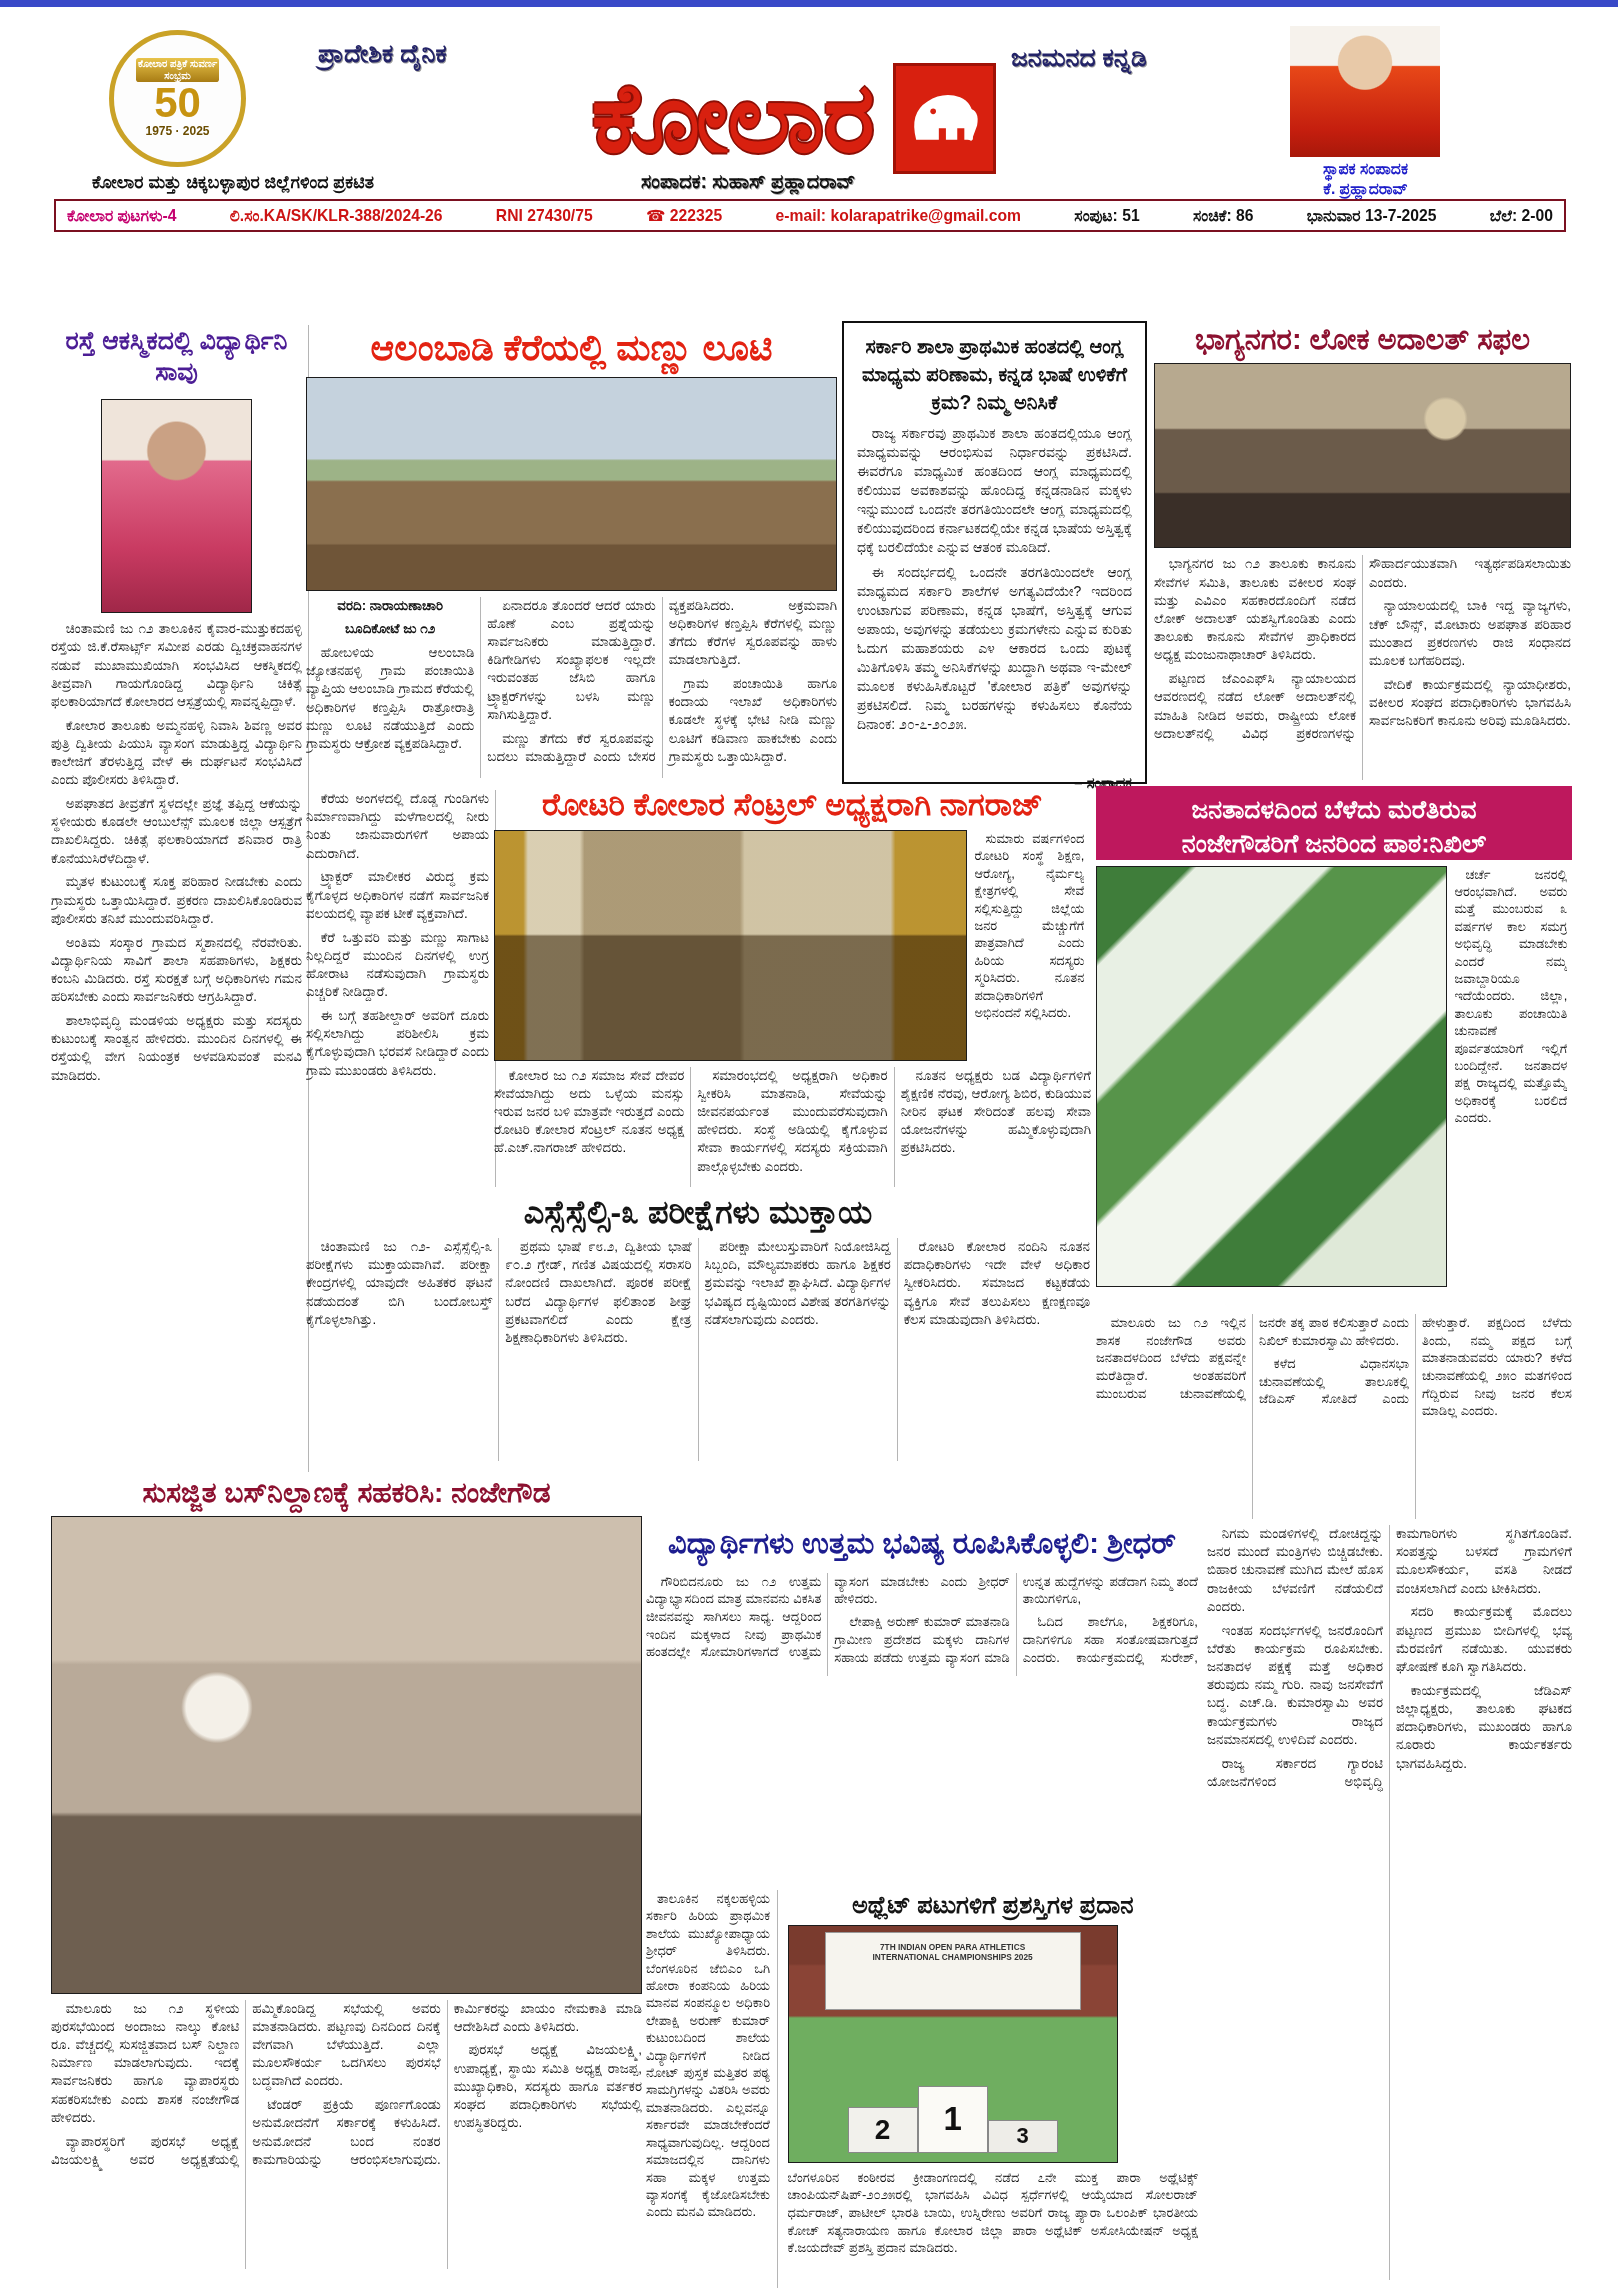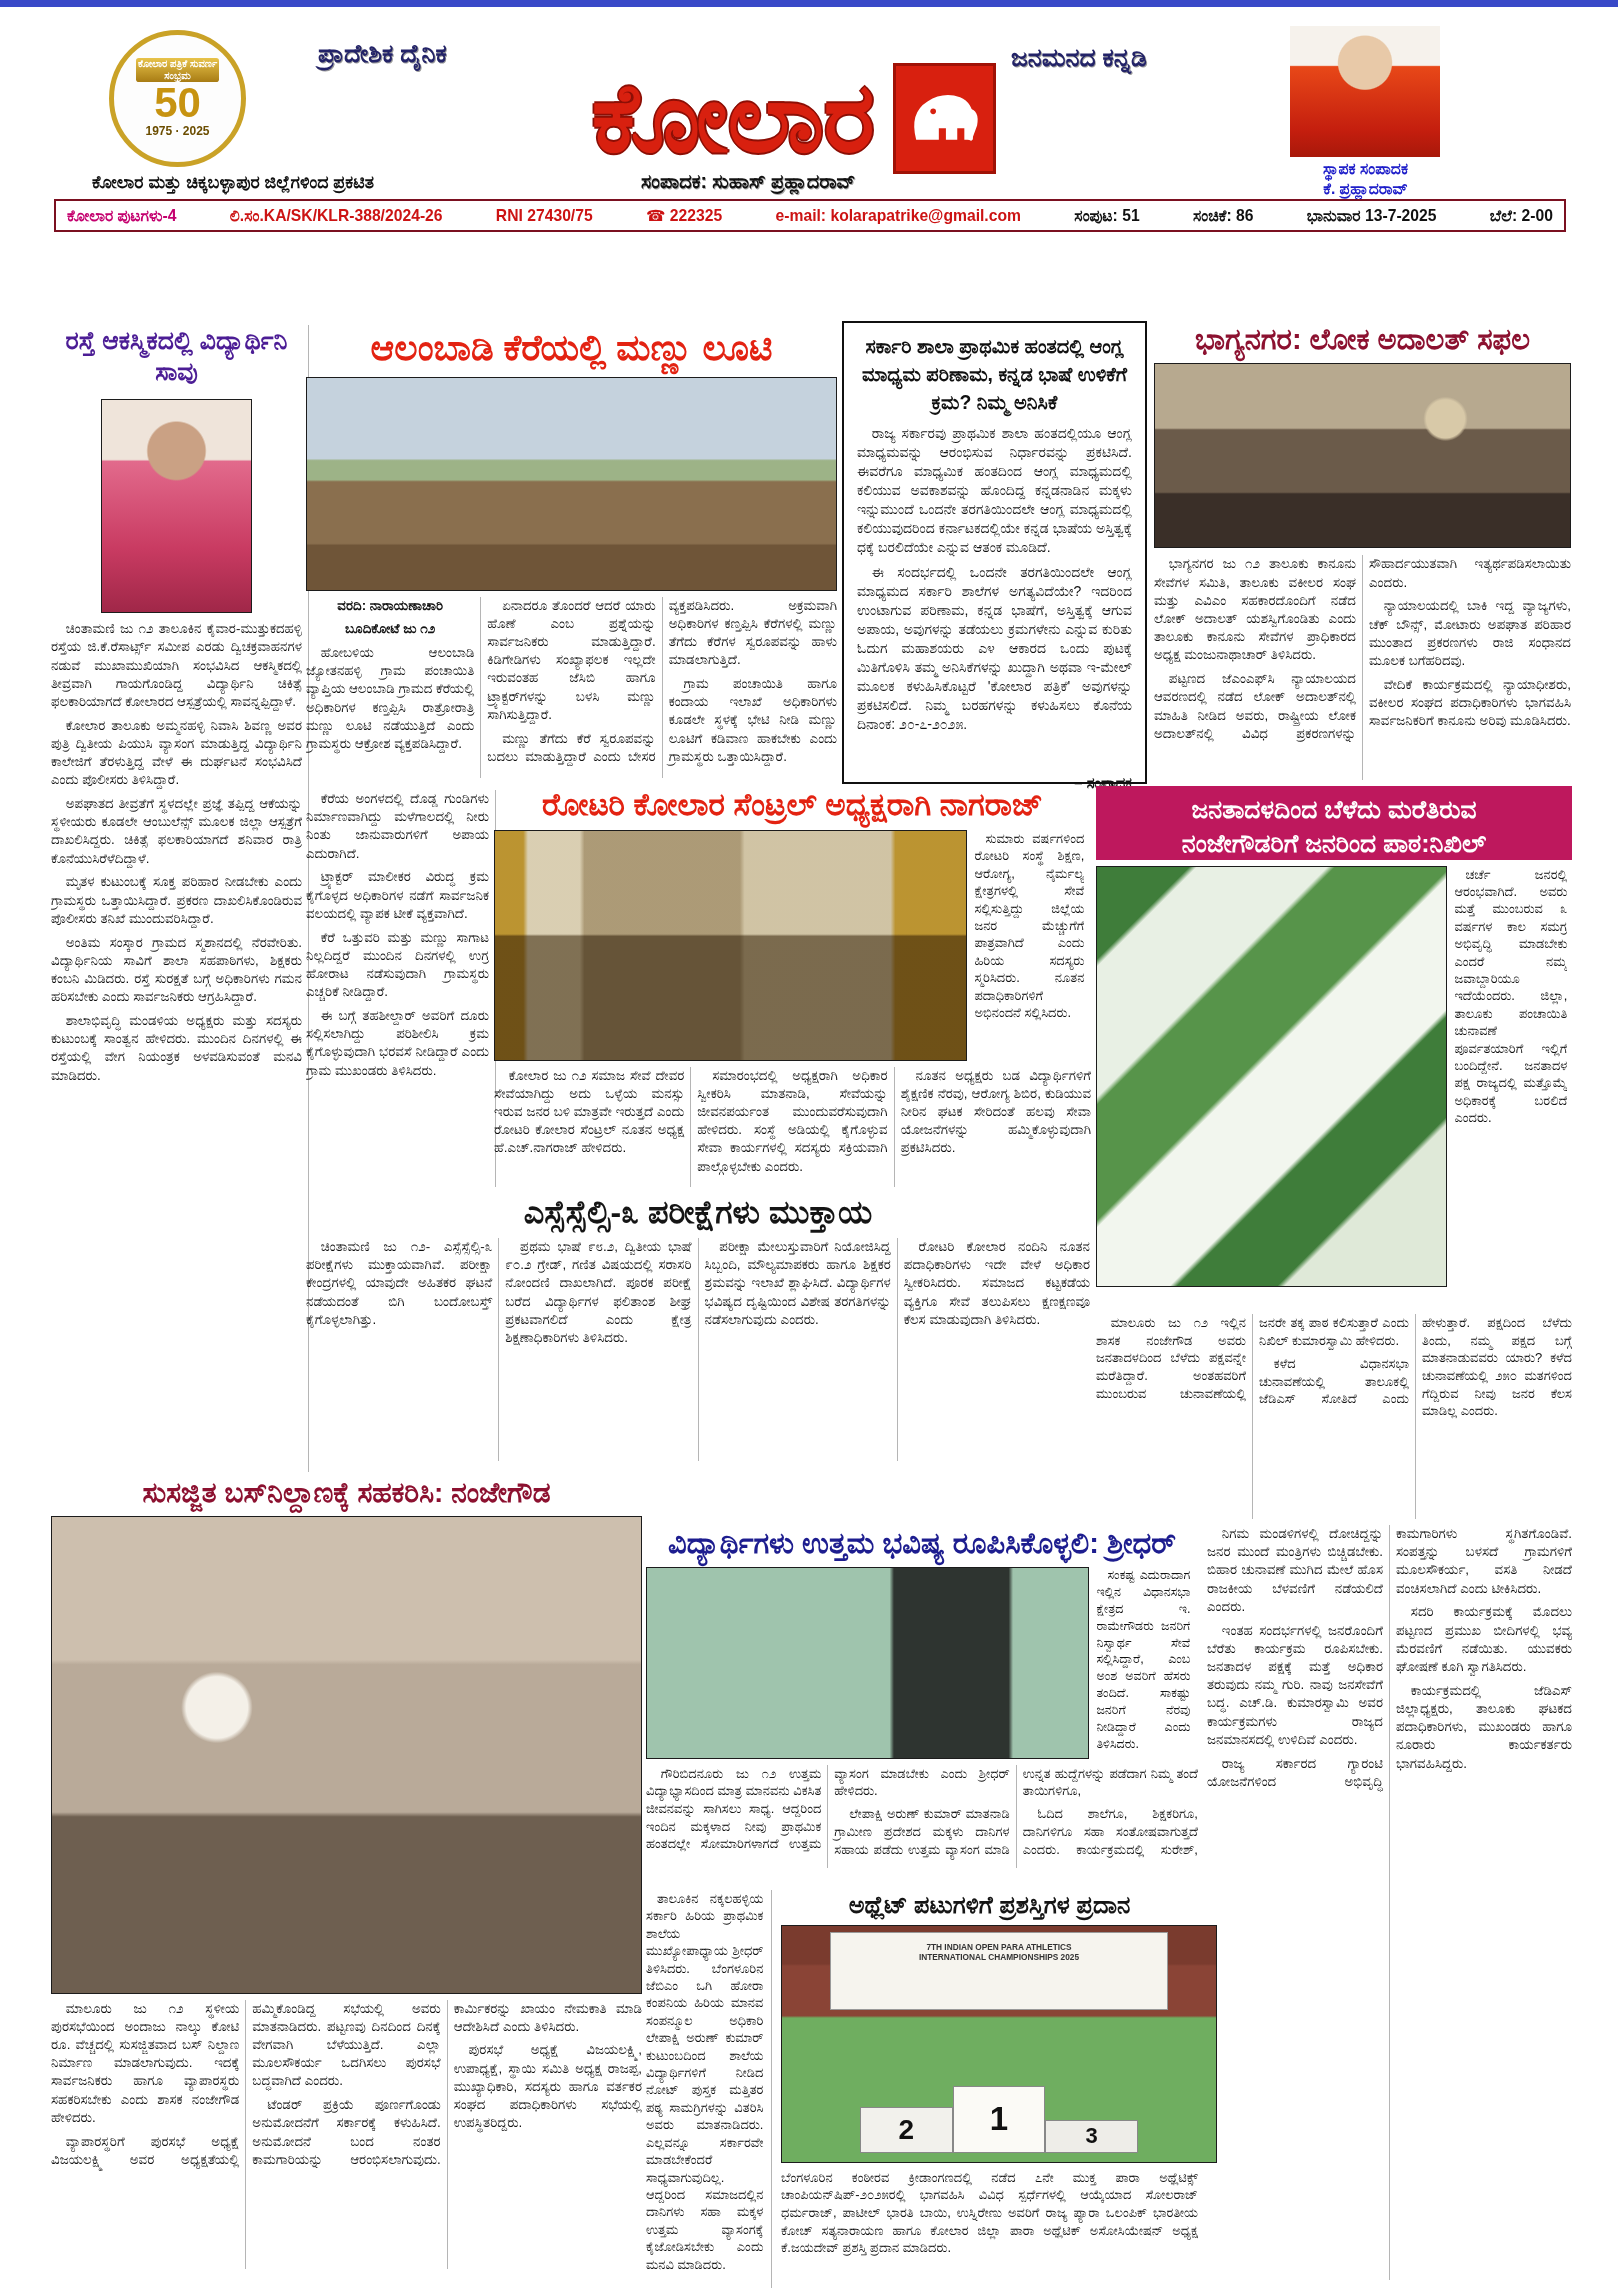--- a/index.html
+++ b/index.html
@@ -197,42 +197,34 @@
     <div class="body-text cols3" style="height:269px;margin-top:5.5px;">
       <p>ಮಾಲೂರು ಜು ೧೨ ಸ್ಥಳೀಯ ಪುರಸಭೆಯಿಂದ ಅಂದಾಜು ನಾಲ್ಕು ಕೋಟಿ ರೂ. ವೆಚ್ಚದಲ್ಲಿ ಸುಸಜ್ಜಿತವಾದ ಬಸ್ ನಿಲ್ದಾಣ ನಿರ್ಮಾಣ ಮಾಡಲಾಗುವುದು. ಇದಕ್ಕೆ ಸಾರ್ವಜನಿಕರು ಹಾಗೂ ವ್ಯಾಪಾರಸ್ಥರು ಸಹಕರಿಸಬೇಕು ಎಂದು ಶಾಸಕ ನಂಜೇಗೌಡ ಹೇಳಿದರು.</p>
       <p>ವ್ಯಾಪಾರಸ್ಥರಿಗೆ ಪುರಸಭೆ ಅಧ್ಯಕ್ಷೆ ವಿಜಯಲಕ್ಷ್ಮಿ ಅವರ ಅಧ್ಯಕ್ಷತೆಯಲ್ಲಿ ಹಮ್ಮಿಕೊಂಡಿದ್ದ ಸಭೆಯಲ್ಲಿ ಅವರು ಮಾತನಾಡಿದರು. ಪಟ್ಟಣವು ದಿನದಿಂದ ದಿನಕ್ಕೆ ವೇಗವಾಗಿ ಬೆಳೆಯುತ್ತಿದೆ. ಎಲ್ಲಾ ಮೂಲಸೌಕರ್ಯ ಒದಗಿಸಲು ಪುರಸಭೆ ಬದ್ಧವಾಗಿದೆ ಎಂದರು.</p>
       <p>ಟೆಂಡರ್ ಪ್ರಕ್ರಿಯೆ ಪೂರ್ಣಗೊಂಡು ಅನುಮೋದನೆಗೆ ಸರ್ಕಾರಕ್ಕೆ ಕಳುಹಿಸಿದೆ. ಅನುಮೋದನೆ ಬಂದ ನಂತರ ಕಾಮಗಾರಿಯನ್ನು ಆರಂಭಿಸಲಾಗುವುದು. ಕಾರ್ಮಿಕರನ್ನು ಖಾಯಂ ನೇಮಕಾತಿ ಮಾಡಿ ಆದೇಶಿಸಿದೆ ಎಂದು ತಿಳಿಸಿದರು.</p>
       <p>ಪುರಸಭೆ ಅಧ್ಯಕ್ಷೆ ವಿಜಯಲಕ್ಷ್ಮಿ, ಉಪಾಧ್ಯಕ್ಷೆ, ಸ್ಥಾಯಿ ಸಮಿತಿ ಅಧ್ಯಕ್ಷ ರಾಜಪ್ಪ, ಮುಖ್ಯಾಧಿಕಾರಿ, ಸದಸ್ಯರು ಹಾಗೂ ವರ್ತಕರ ಸಂಘದ ಪದಾಧಿಕಾರಿಗಳು ಸಭೆಯಲ್ಲಿ ಉಪಸ್ಥಿತರಿದ್ದರು.</p>
     </div>
   </div>
 
   <div class="abs" style="left:646px;top:1525px;width:552px;height:349px;">
     <div class="hl" style="font-size:29px;color:#1d1d8f;height:42px;">ವಿದ್ಯಾರ್ಥಿಗಳು ಉತ್ತಮ ಭವಿಷ್ಯ ರೂಪಿಸಿಕೊಳ್ಳಲಿ: ಶ್ರೀಧರ್</div>
-    <div style="display:flex;gap:7.4px;">
-      <div class="photo" style="width:443px;height:192px;background:
-        linear-gradient(90deg,#9fc4ad 0 55%,#2e3430 56% 82%,#9fc4ad 83%),
-        linear-gradient(180deg,#cfe4d6 0 20%,transparent 21%);"></div>
-      <div class="strip" style="width:94px;height:192px;font-size:12.6px;">
-        <p>ಸಂಕಷ್ಟ ಎದುರಾದಾಗ ಇಲ್ಲಿನ ವಿಧಾನಸಭಾ ಕ್ಷೇತ್ರದ ಇ. ರಾಮೇಗೌಡರು ಜನರಿಗೆ ನಿಸ್ವಾರ್ಥ ಸೇವೆ ಸಲ್ಲಿಸಿದ್ದಾರೆ, ಎಂಬ ಅಂಶ ಅವರಿಗೆ ಹೆಸರು ತಂದಿದೆ. ಸಾಕಷ್ಟು ಜನರಿಗೆ ನೆರವು ನೀಡಿದ್ದಾರೆ ಎಂದು ತಿಳಿಸಿದರು.</p>
-      </div>
-    </div>
     <div class="body-text cols3" style="height:103px;margin-top:5.5px;font-size:13px;">
       <p>ಗೌರಿಬಿದನೂರು ಜು ೧೨ ಉತ್ತಮ ವಿದ್ಯಾಭ್ಯಾಸದಿಂದ ಮಾತ್ರ ಮಾನವನು ವಿಕಸಿತ ಜೀವನವನ್ನು ಸಾಗಿಸಲು ಸಾಧ್ಯ. ಆದ್ದರಿಂದ ಇಂದಿನ ಮಕ್ಕಳಾದ ನೀವು ಪ್ರಾಥಮಿಕ ಹಂತದಲ್ಲೇ ಸೋಮಾರಿಗಳಾಗದೆ ಉತ್ತಮ ವ್ಯಾಸಂಗ ಮಾಡಬೇಕು ಎಂದು ಶ್ರೀಧರ್ ಹೇಳಿದರು.</p>
       <p>ಲೇಪಾಕ್ಷಿ ಅರುಣ್ ಕುಮಾರ್ ಮಾತನಾಡಿ ಗ್ರಾಮೀಣ ಪ್ರದೇಶದ ಮಕ್ಕಳು ದಾನಿಗಳ ಸಹಾಯ ಪಡೆದು ಉತ್ತಮ ವ್ಯಾಸಂಗ ಮಾಡಿ ಉನ್ನತ ಹುದ್ದೆಗಳನ್ನು ಪಡೆದಾಗ ನಿಮ್ಮ ತಂದೆ ತಾಯಿಗಳಿಗೂ,</p>
       <p>ಓದಿದ ಶಾಲೆಗೂ, ಶಿಕ್ಷಕರಿಗೂ, ದಾನಿಗಳಿಗೂ ಸಹಾ ಸಂತೋಷವಾಗುತ್ತದೆ ಎಂದರು. ಕಾರ್ಯಕ್ರಮದಲ್ಲಿ ಸುರೇಶ್, ಅಶ್ವಿನಿ, ಸಹ ಶಿಕ್ಷಕ ಬಾಲಪ್ಪ ಮುಂತಾದವರು ಹಾಜರಿದ್ದರು.</p>
     </div>
   </div>
 
   <div class="abs" style="left:646px;top:1878px;width:552px;height:399px;display:flex;margin-top:12px;">
     <div class="strip rule-r" style="width:126px;height:399px;padding-right:7.4px;font-size:13px;">
       <p>ತಾಲೂಕಿನ ನಕ್ಕಲಹಳ್ಳಿಯ ಸರ್ಕಾರಿ ಹಿರಿಯ ಪ್ರಾಥಮಿಕ ಶಾಲೆಯ ಮುಖ್ಯೋಪಾಧ್ಯಾಯ ಶ್ರೀಧರ್ ತಿಳಿಸಿದರು. ಬೆಂಗಳೂರಿನ ಜೆಬಿಎಂ ಒಗಿ ಹೋರಾ ಕಂಪನಿಯ ಹಿರಿಯ ಮಾನವ ಸಂಪನ್ಮೂಲ ಅಧಿಕಾರಿ ಲೇಪಾಕ್ಷಿ ಅರುಣ್ ಕುಮಾರ್ ಕುಟುಂಬದಿಂದ ಶಾಲೆಯ ವಿದ್ಯಾರ್ಥಿಗಳಿಗೆ ನೀಡಿದ ನೋಟ್ ಪುಸ್ತಕ ಮತ್ತಿತರ ಪಠ್ಯ ಸಾಮಗ್ರಿಗಳನ್ನು ವಿತರಿಸಿ ಅವರು ಮಾತನಾಡಿದರು. ಎಲ್ಲವನ್ನೂ ಸರ್ಕಾರವೇ ಮಾಡಬೇಕೆಂದರೆ ಸಾಧ್ಯವಾಗುವುದಿಲ್ಲ. ಆದ್ದರಿಂದ ಸಮಾಜದಲ್ಲಿನ ದಾನಿಗಳು ಸಹಾ ಮಕ್ಕಳ ಉತ್ತಮ ವ್ಯಾಸಂಗಕ್ಕೆ ಕೈಜೋಡಿಸಬೇಕು ಎಂದು ಮನವಿ ಮಾಡಿದರು.</p>
     </div>
     <div style="margin-left:9.2px;width:417px;">
       <div class="hl" style="font-size:24px;color:#151515;height:35px;">ಅಥ್ಲೆಟ್ ಪಟುಗಳಿಗೆ ಪ್ರಶಸ್ತಿಗಳ ಪ್ರದಾನ</div>
-      <div class="photo" style="width:436px;height:238px;background:linear-gradient(180deg,#7a3b2e 0 16%,#8a4436 17% 38%,#6fae60 39%);position:relative;overflow:hidden;">
+      <div class="photo" style="width:330px;height:238px;background:linear-gradient(180deg,#7a3b2e 0 16%,#8a4436 17% 38%,#6fae60 39%);position:relative;overflow:hidden;">
         <div style="position:absolute;left:11%;top:5.5px;width:78%;height:78px;background:#f6f4ee;border:0.9px solid #999;text-align:center;padding-top:9.2px;box-sizing:border-box;">
           <div style="font-size:8.3px;font-weight:bold;color:#333;">7TH INDIAN OPEN PARA ATHLETICS</div>
           <div style="font-size:8.3px;font-weight:bold;color:#333;">INTERNATIONAL CHAMPIONSHIPS 2025</div>
         </div>
         <div style="position:absolute;left:18%;bottom:9.2px;width:64%;display:flex;align-items:flex-end;">
           <div style="flex:1;height:44px;background:#f2f1ec;border:0.9px solid #888;display:flex;align-items:center;justify-content:center;font-size:28px;font-weight:bold;">2</div>
           <div style="flex:1;height:65px;background:#fbfaf6;border:0.9px solid #888;display:flex;align-items:center;justify-content:center;font-size:33px;font-weight:bold;">1</div>
           <div style="flex:1;height:31px;background:#eeede8;border:0.9px solid #888;display:flex;align-items:center;justify-content:center;font-size:22px;font-weight:bold;">3</div>
         </div>
       </div>

